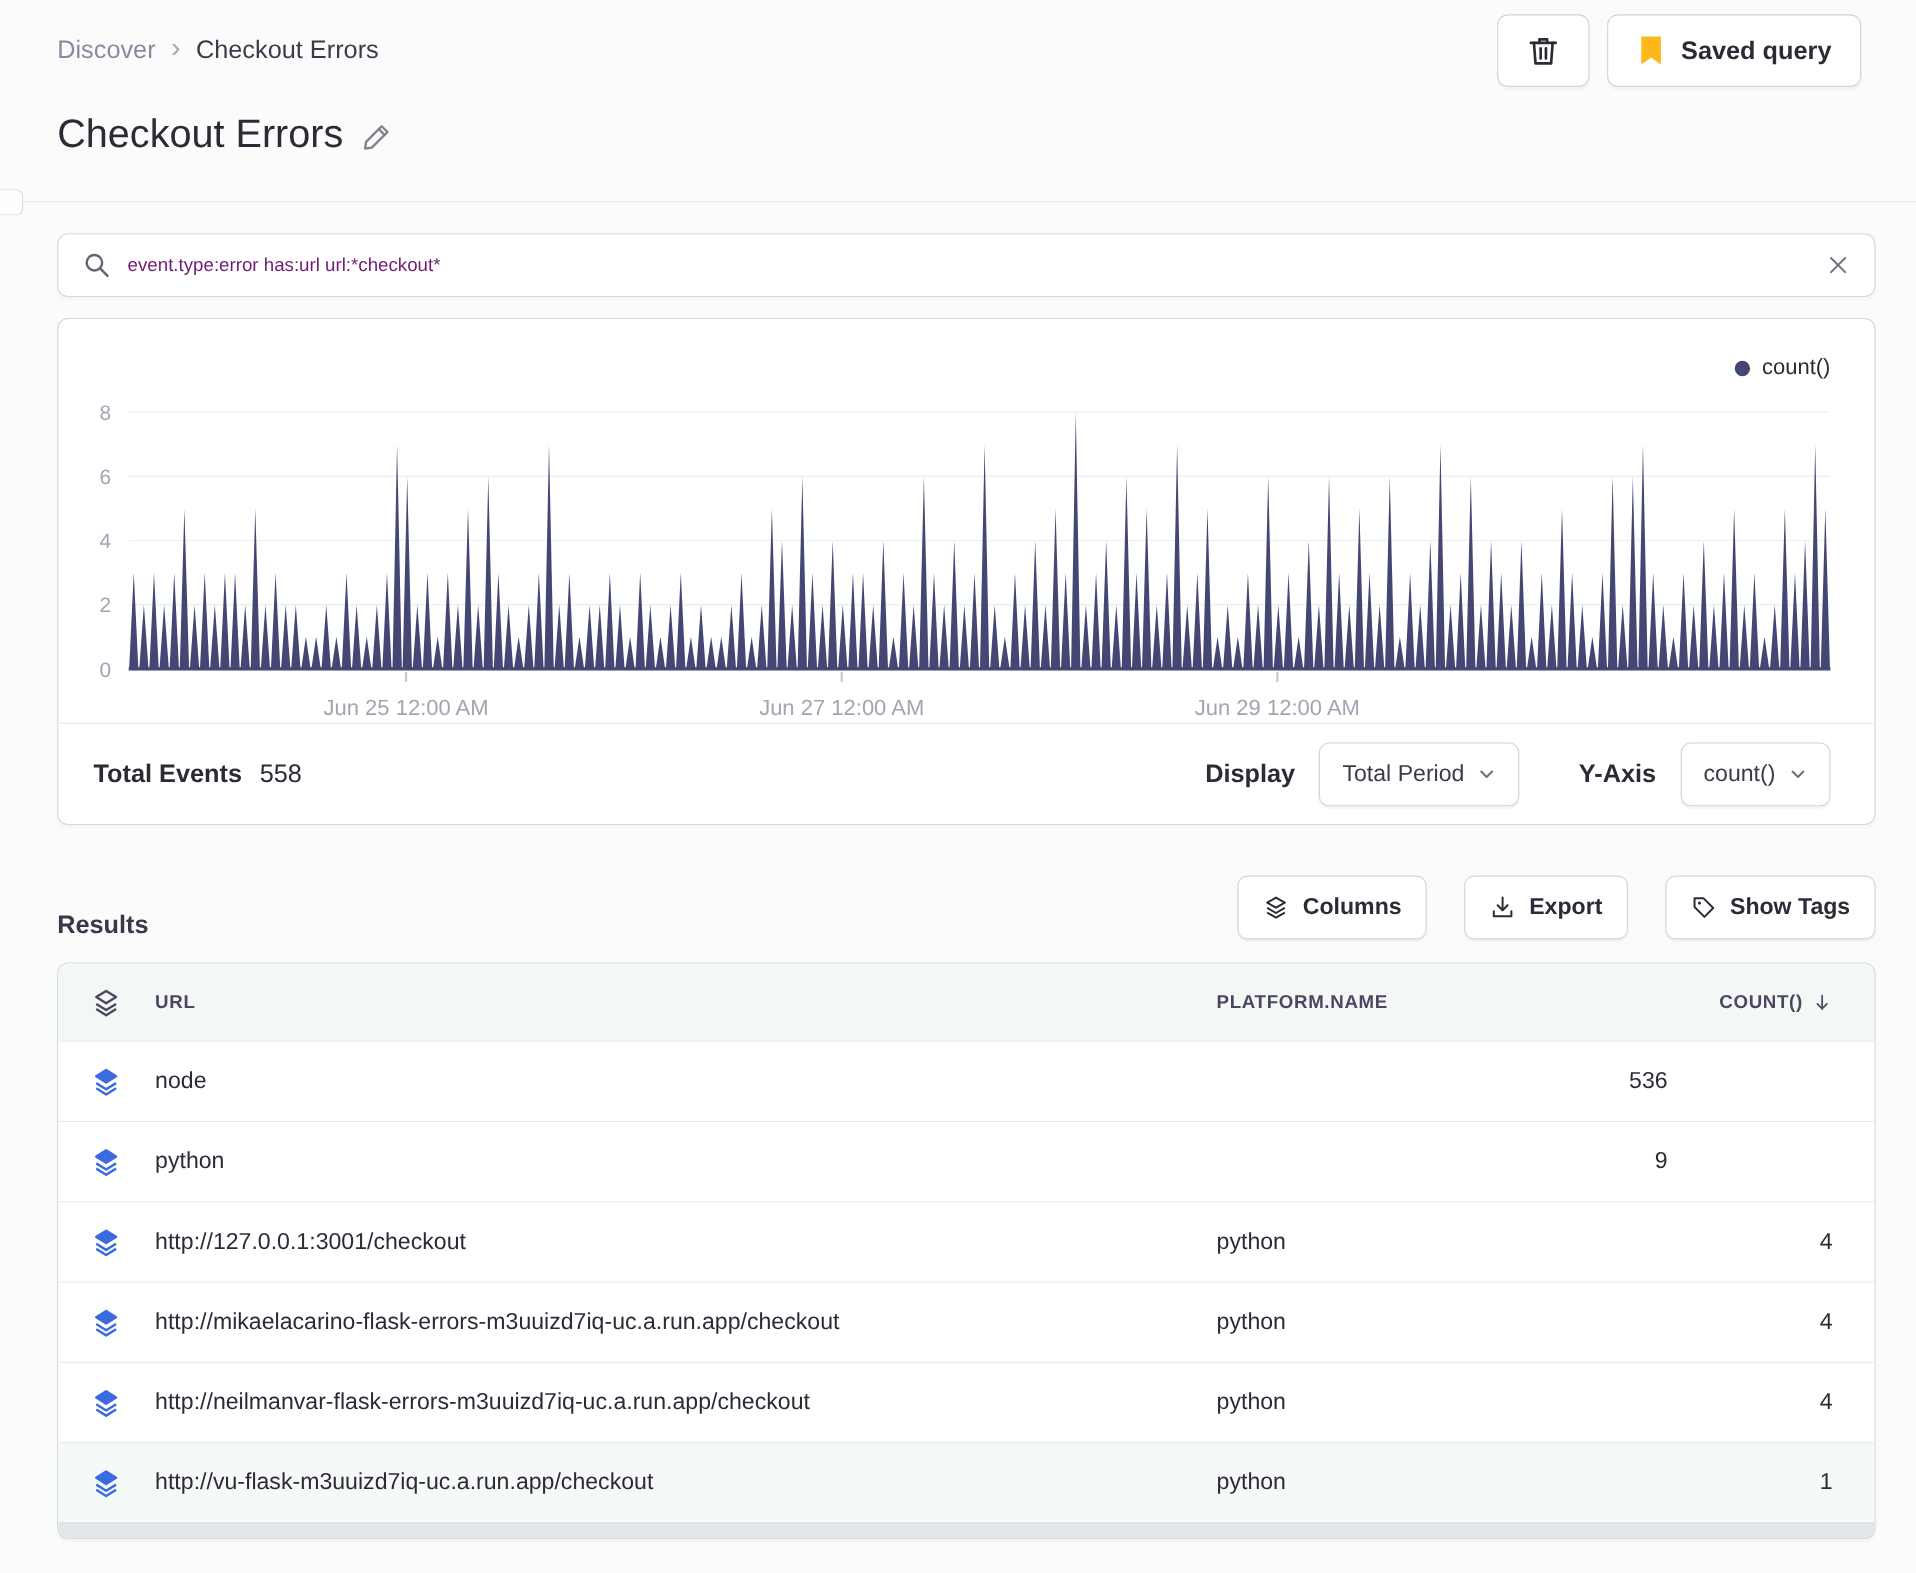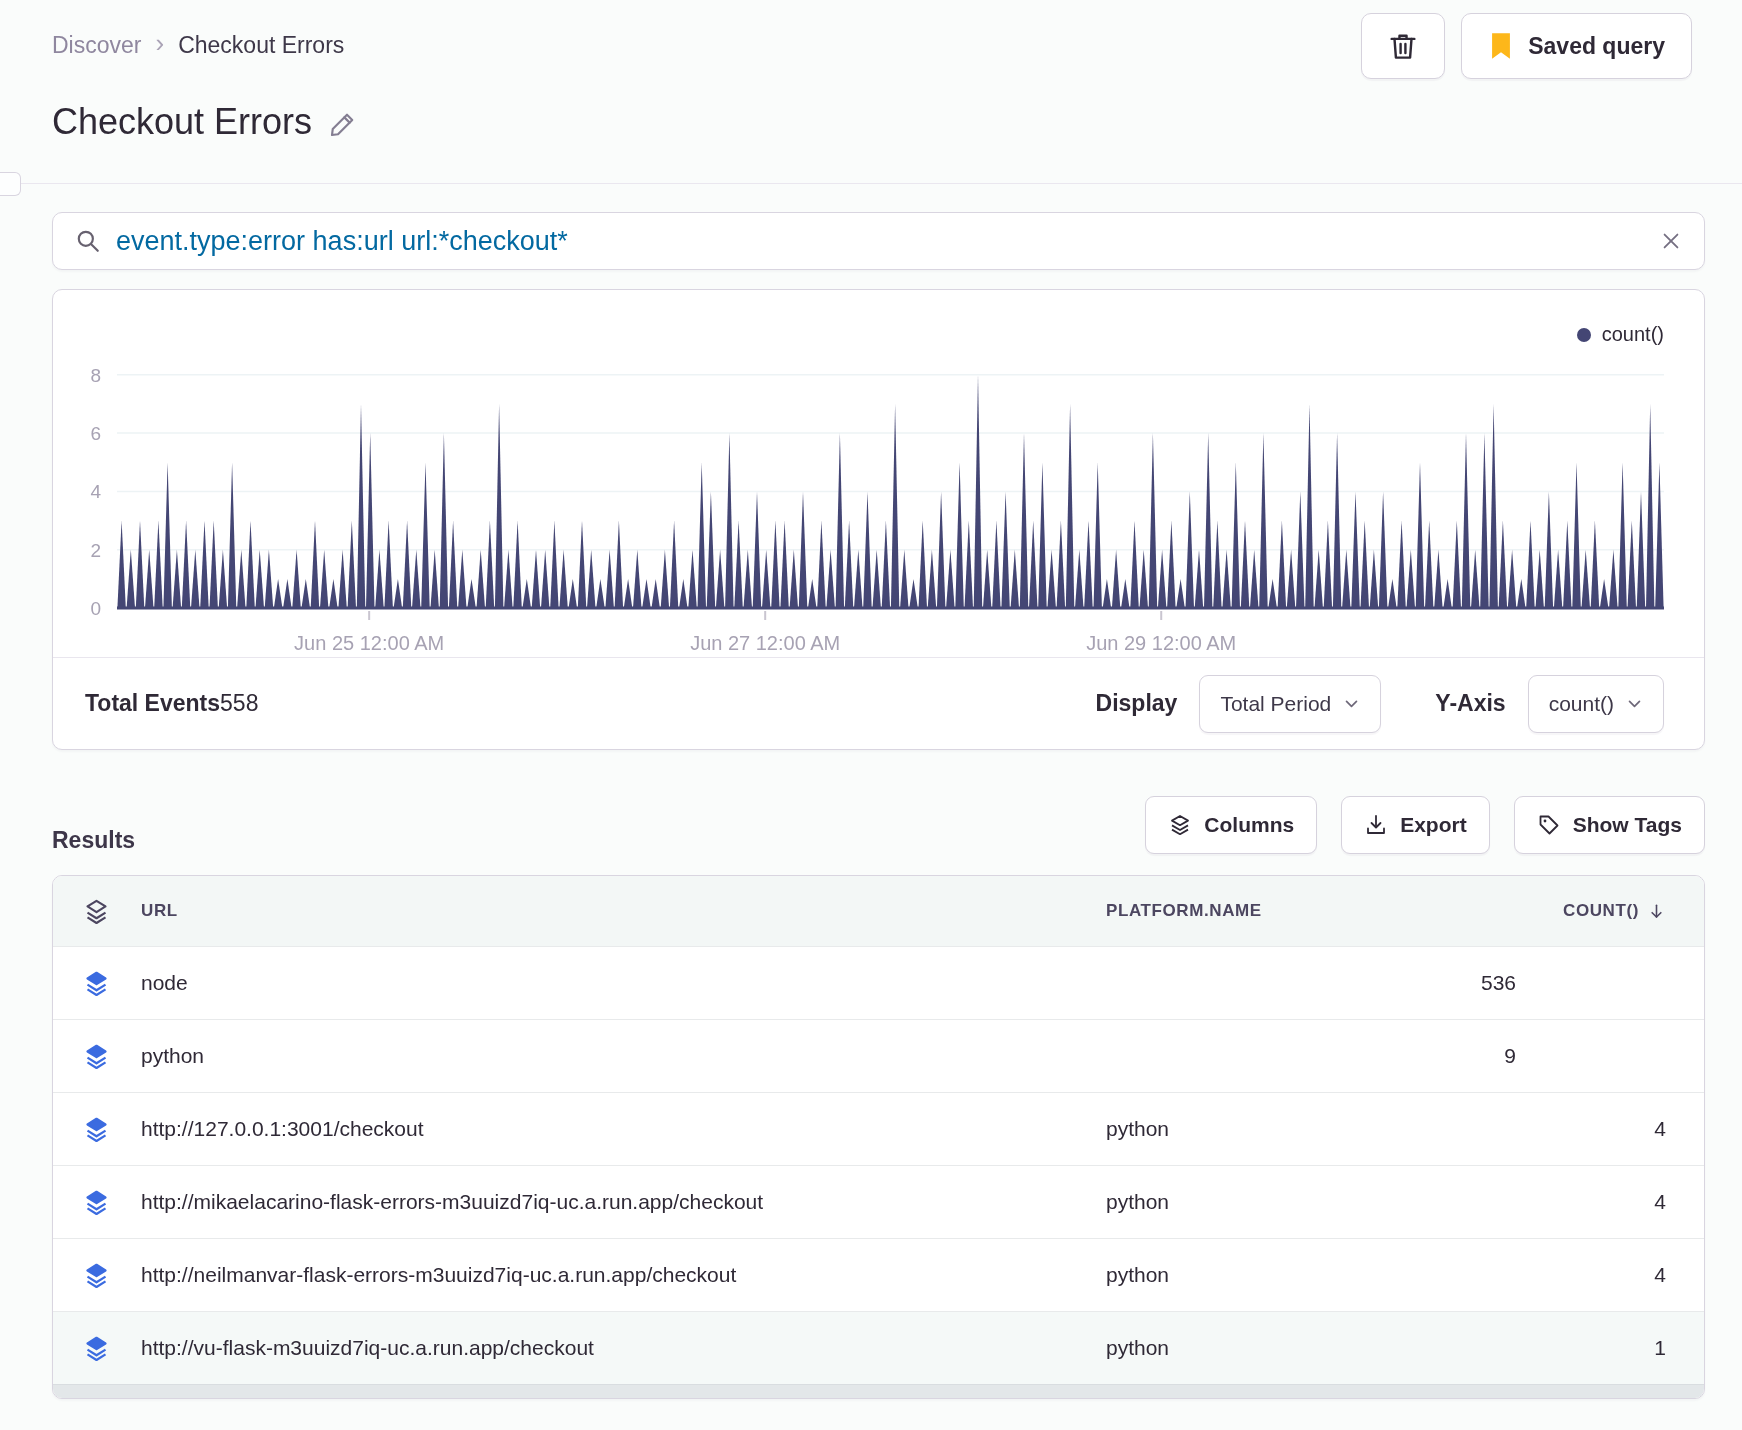--- a/index.html
+++ b/index.html
@@ -32,46 +32,46 @@
     position:absolute;left:0;top:172px;width:20px;height:22px;background:#fdfefe;
     border:1px solid #d9d5e0;border-left:none;border-radius:0 6px 6px 0;cursor:pointer;
   }
   .content{position:absolute;left:52px;right:37px;top:212px;}
   .panel{
     background:#fff;border:1px solid #d9d5e0;border-radius:10px;
     box-shadow:0 2px 2px rgba(45,34,64,0.03);
   }
   
   .search-panel{height:58px;display:flex;align-items:center;padding:0 22px;box-sizing:border-box;}
-  .search-text{margin-left:15px;font-size:27px;color:#0369a1;flex:1;}
+  .search-text{margin-left:15px;font-size:17px;color:#701a75;flex:1;}
   .search-clear{margin-left:auto;cursor:pointer;display:flex;align-items:center;}
   
   .chart-panel{margin-top:19px;height:459px;position:relative;}
   .chart-legend{position:absolute;top:33px;right:40px;display:flex;align-items:center;gap:11px;z-index:2;cursor:pointer;}
   .legend-dot{width:14px;height:14px;border-radius:50%;}
   .legend-label{font-size:20px;color:#2f2936;}
   #chart-svg{position:absolute;top:10px;left:0;}
   .chart-footer{
     position:absolute;left:0;right:0;bottom:0;height:91px;border-top:1px solid #e9e6ee;
     display:flex;align-items:center;justify-content:space-between;padding:0 40px 0 32px;
   }
-  .total-events{display:flex;align-items:baseline;gap:0;font-size:23px;}
+  .total-events{display:flex;align-items:baseline;gap:16px;font-size:23px;}
   .total-events b{font-weight:bold;color:#2f2936;}
   .chart-controls{display:flex;align-items:center;gap:20px;}
   .ctl-label{font-weight:bold;font-size:23px;color:#2f2936;margin-right:2px;text-align:right;}
   .dropdown{
     background:#fff;border:1px solid #d6d2dd;border-radius:9px;height:56px;
     display:flex;align-items:center;gap:12px;padding:0 20px;font-size:21px;font-weight:500;
     color:#3e3849;cursor:pointer;box-shadow:0 2px 1px rgba(45,34,64,0.04);
   }
   .chart-controls .gap{width:14px;}
   
   .results-row{margin-top:46px;display:flex;align-items:flex-end;justify-content:space-between;}
   .results-heading{font-size:23px;font-weight:bold;color:#3d3649;}
-  .results-buttons{display:flex;gap:24px;margin-left:24px;}
+  .results-buttons{display:flex;gap:34px;margin-left:24px;}
   .btn-small{height:56px;padding:0 22px;gap:12px;font-size:21px;border-radius:9px;}
   
   .table-panel{margin-top:21px;overflow:hidden;}
   .tgrid{display:grid;grid-template-columns:58px 1fr 410px 150px;align-items:center;
          padding:0 38px 0 30px;box-sizing:border-box;}
   .thead{height:70px;background:#f3f7f6;}
   .th{font-size:17px;font-weight:bold;color:#4c4660;letter-spacing:0.6px;cursor:pointer;}
   .th-count{justify-self:end;display:flex;align-items:center;gap:8px;}
   .trow{height:73px;border-top:1px solid #e8eaeb;background:#fff;font-size:21px;color:#2f2936;}
   .trow.tinted{background:#f5f9f8;}

